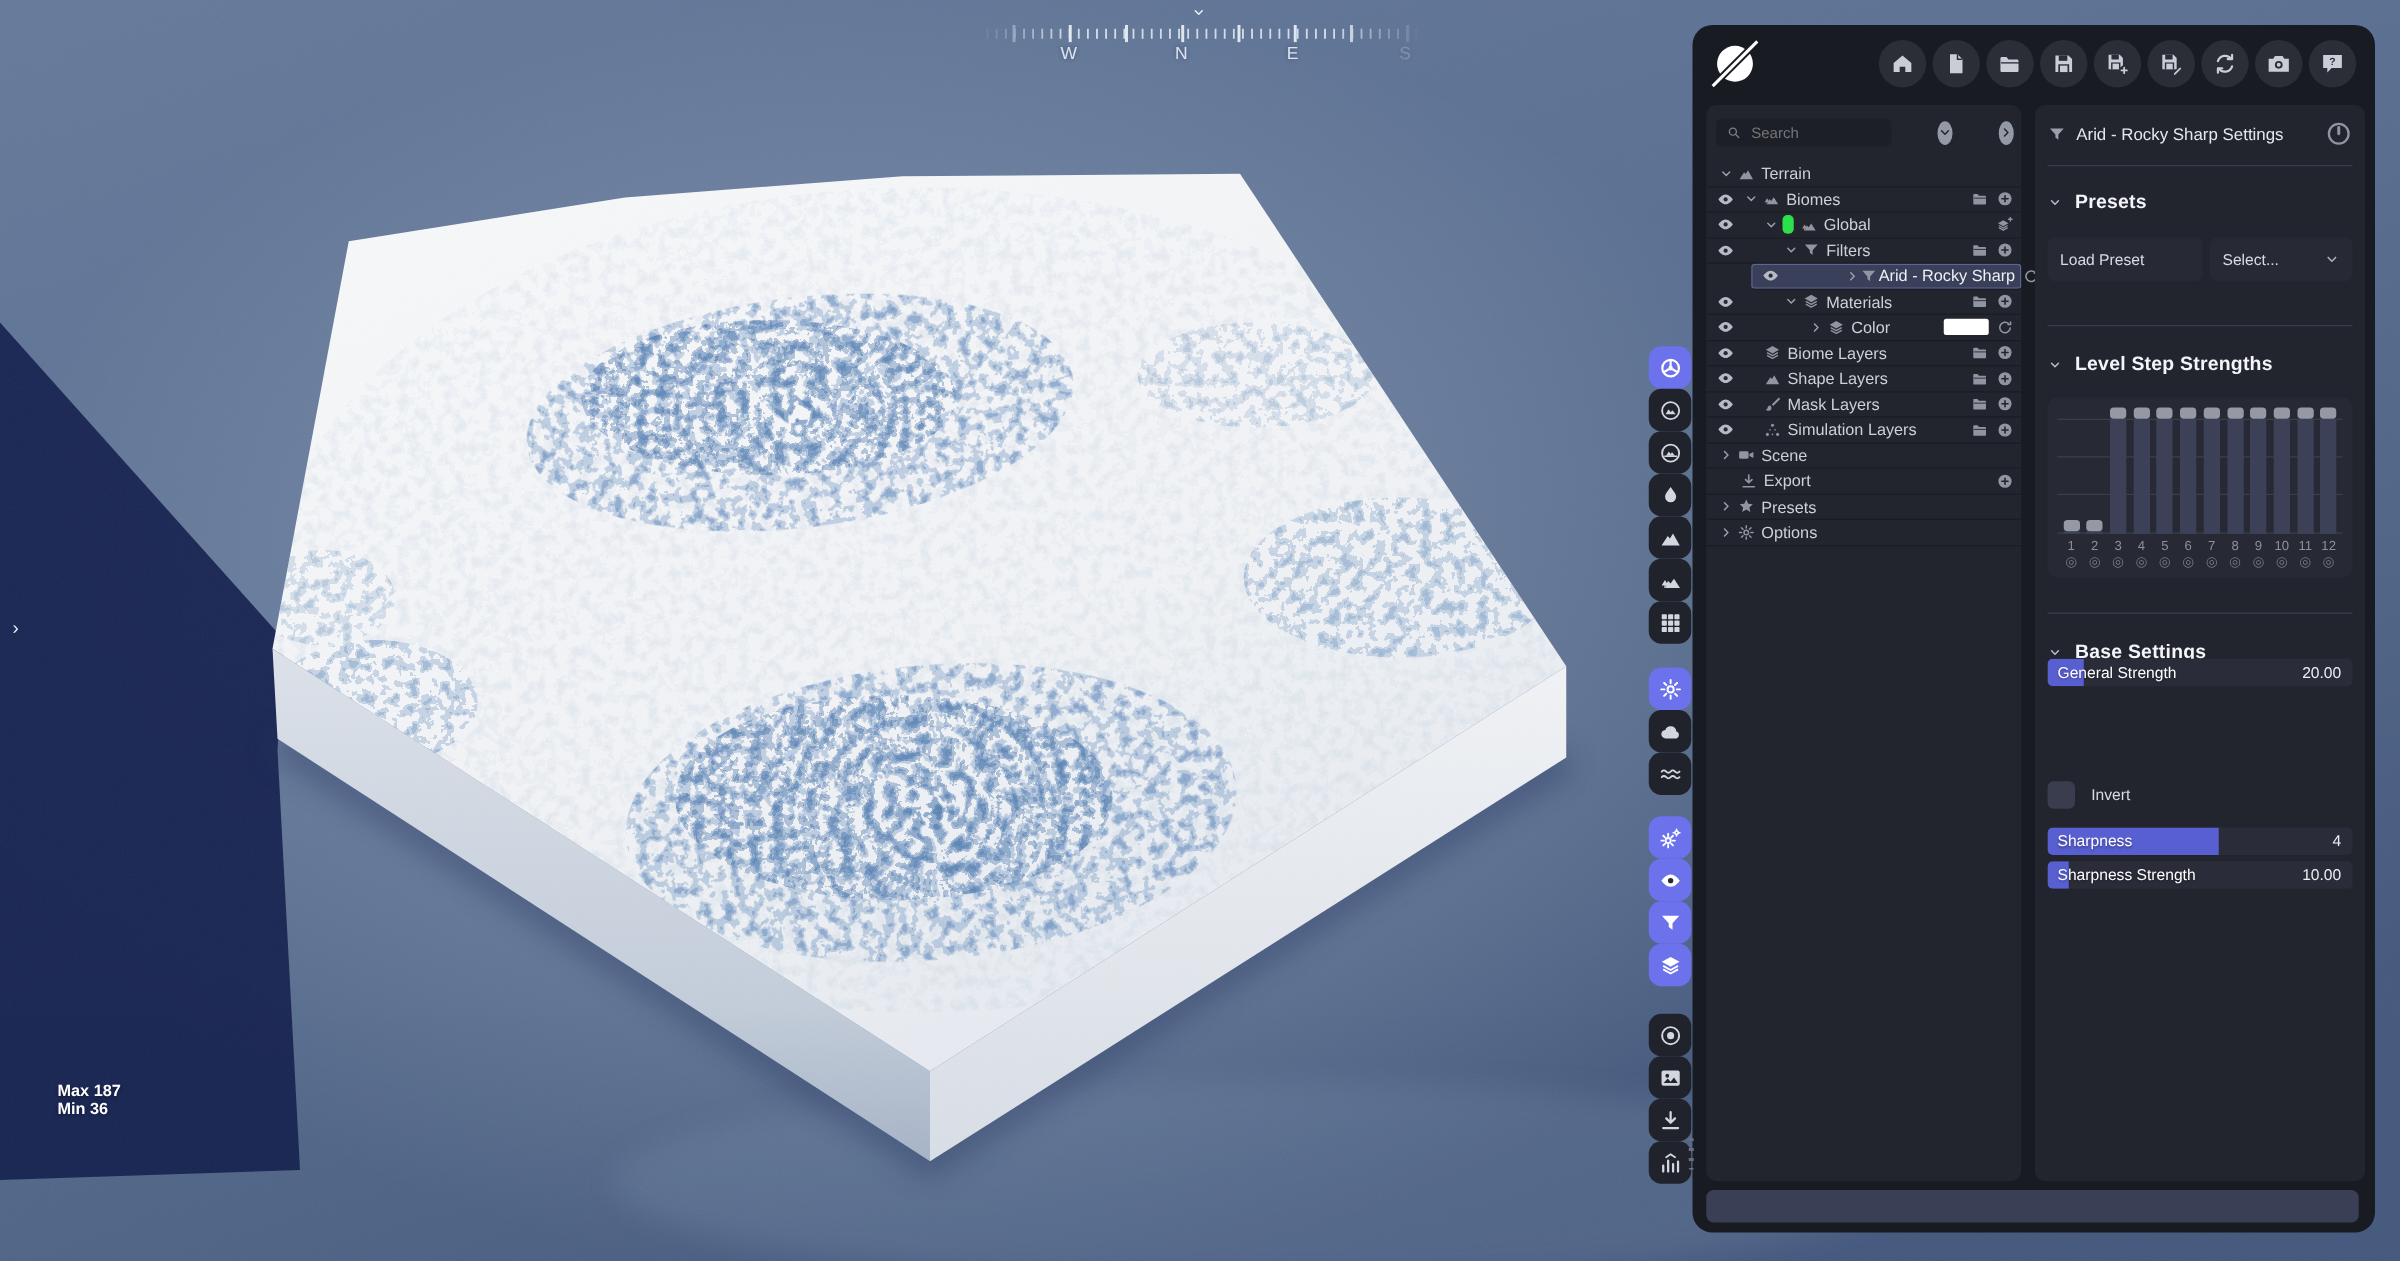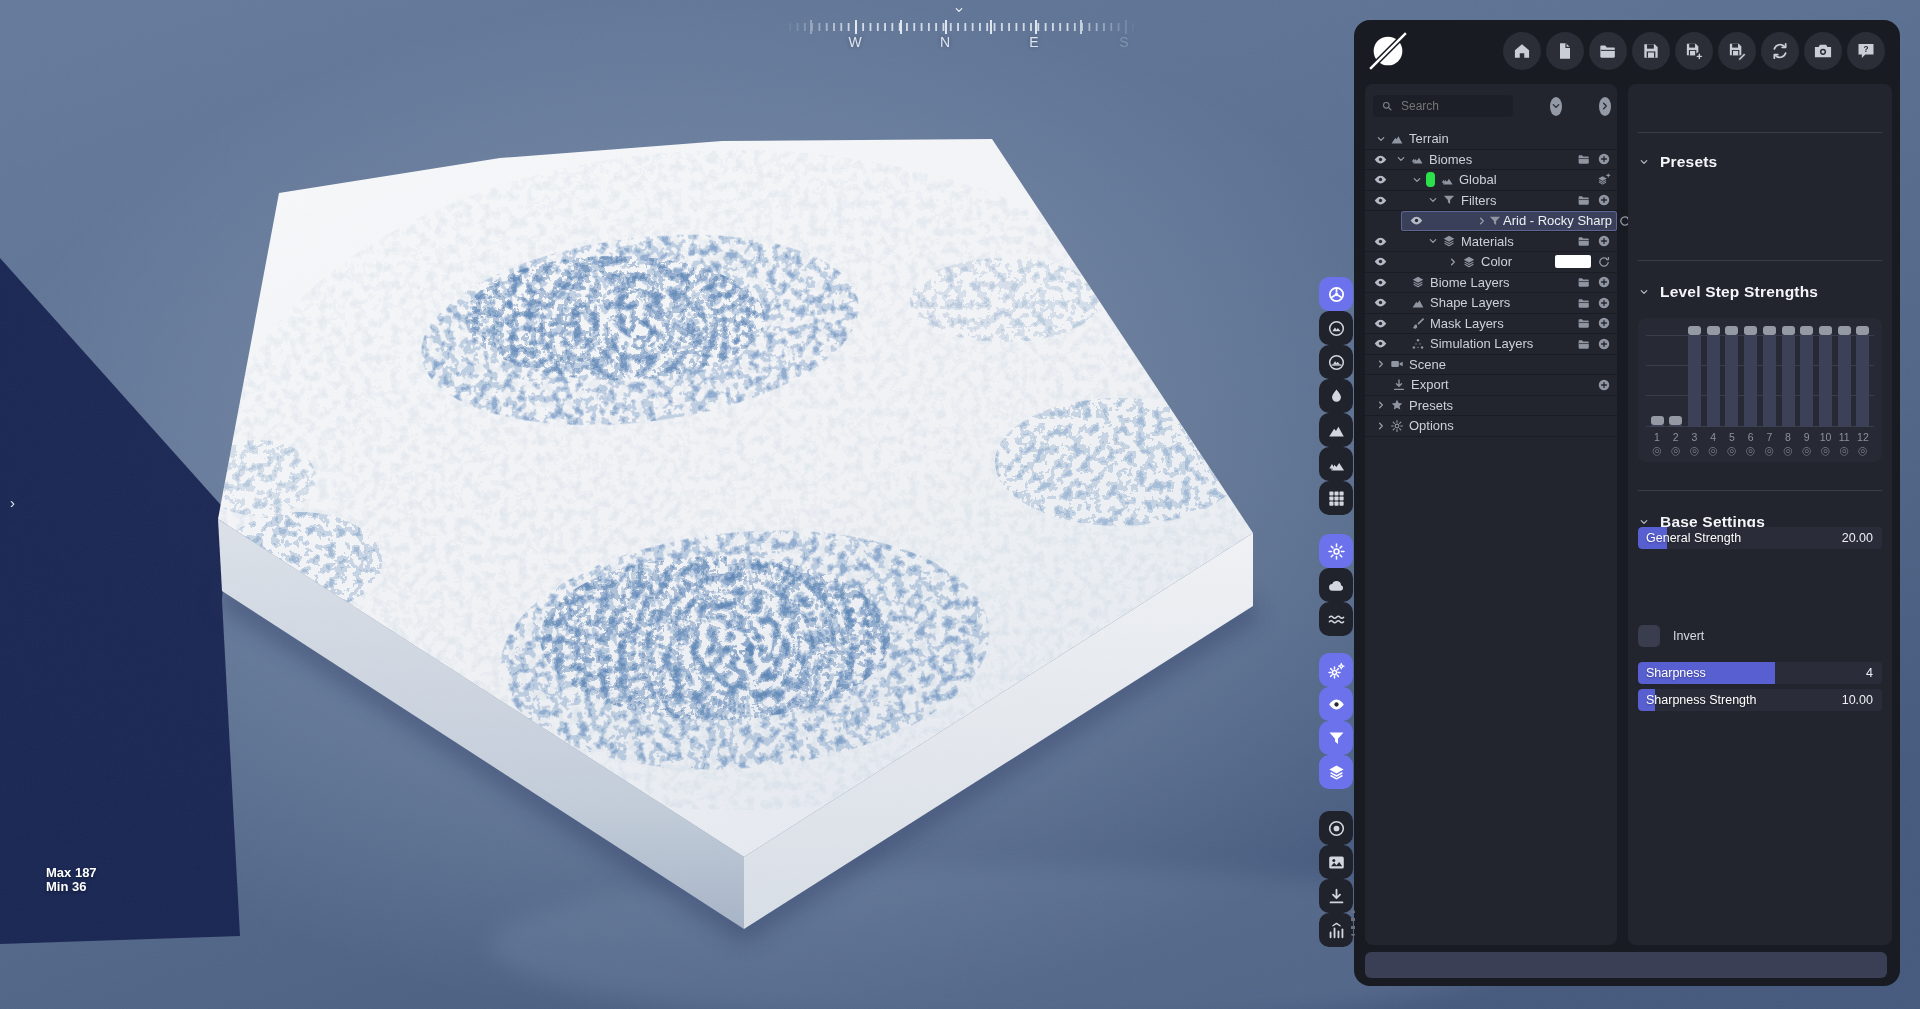--- a/index.html
+++ b/index.html
@@ -931,27 +931,45 @@
                 <use href="#i-gear"></use>
               </svg>
             </span>
           <span class="lbl">Options</span>
             <span class="grow"></span>
         </div>
       </div>
     </div>
 
     <div id="setcol">
+      <div id="settitle">
+        <svg class="fi">
+            <use href="#i-funnel"></use>
+          </svg>
+        <span class="t">Arid - Rocky Sharp Settings</span>
+        <svg class="pw">
+            <use href="#i-power"></use>
+          </svg>
+      </div>
       <div class="sep" style="top:48px"></div>
 
       <div class="shead" style="top:66px">
         <svg>
             <use href="#i-chevd"></use>
           </svg>
         <span class="t">Presets</span>
+      </div>
+      <div class="rowbox" style="top:106px;height:35px">
+        <div class="box lab">Load Preset</div>
+        <div class="box dd">
+          <span>Select...</span>
+          <svg>
+              <use href="#i-chevd"></use>
+            </svg>
+        </div>
       </div>
       <div class="sep" style="top:176px"></div>
 
       <div class="shead" style="top:196px">
         <svg>
             <use href="#i-chevd"></use>
           </svg>
         <span class="t">Level Step Strengths</span>
       </div>
       <div id="lvchart">

